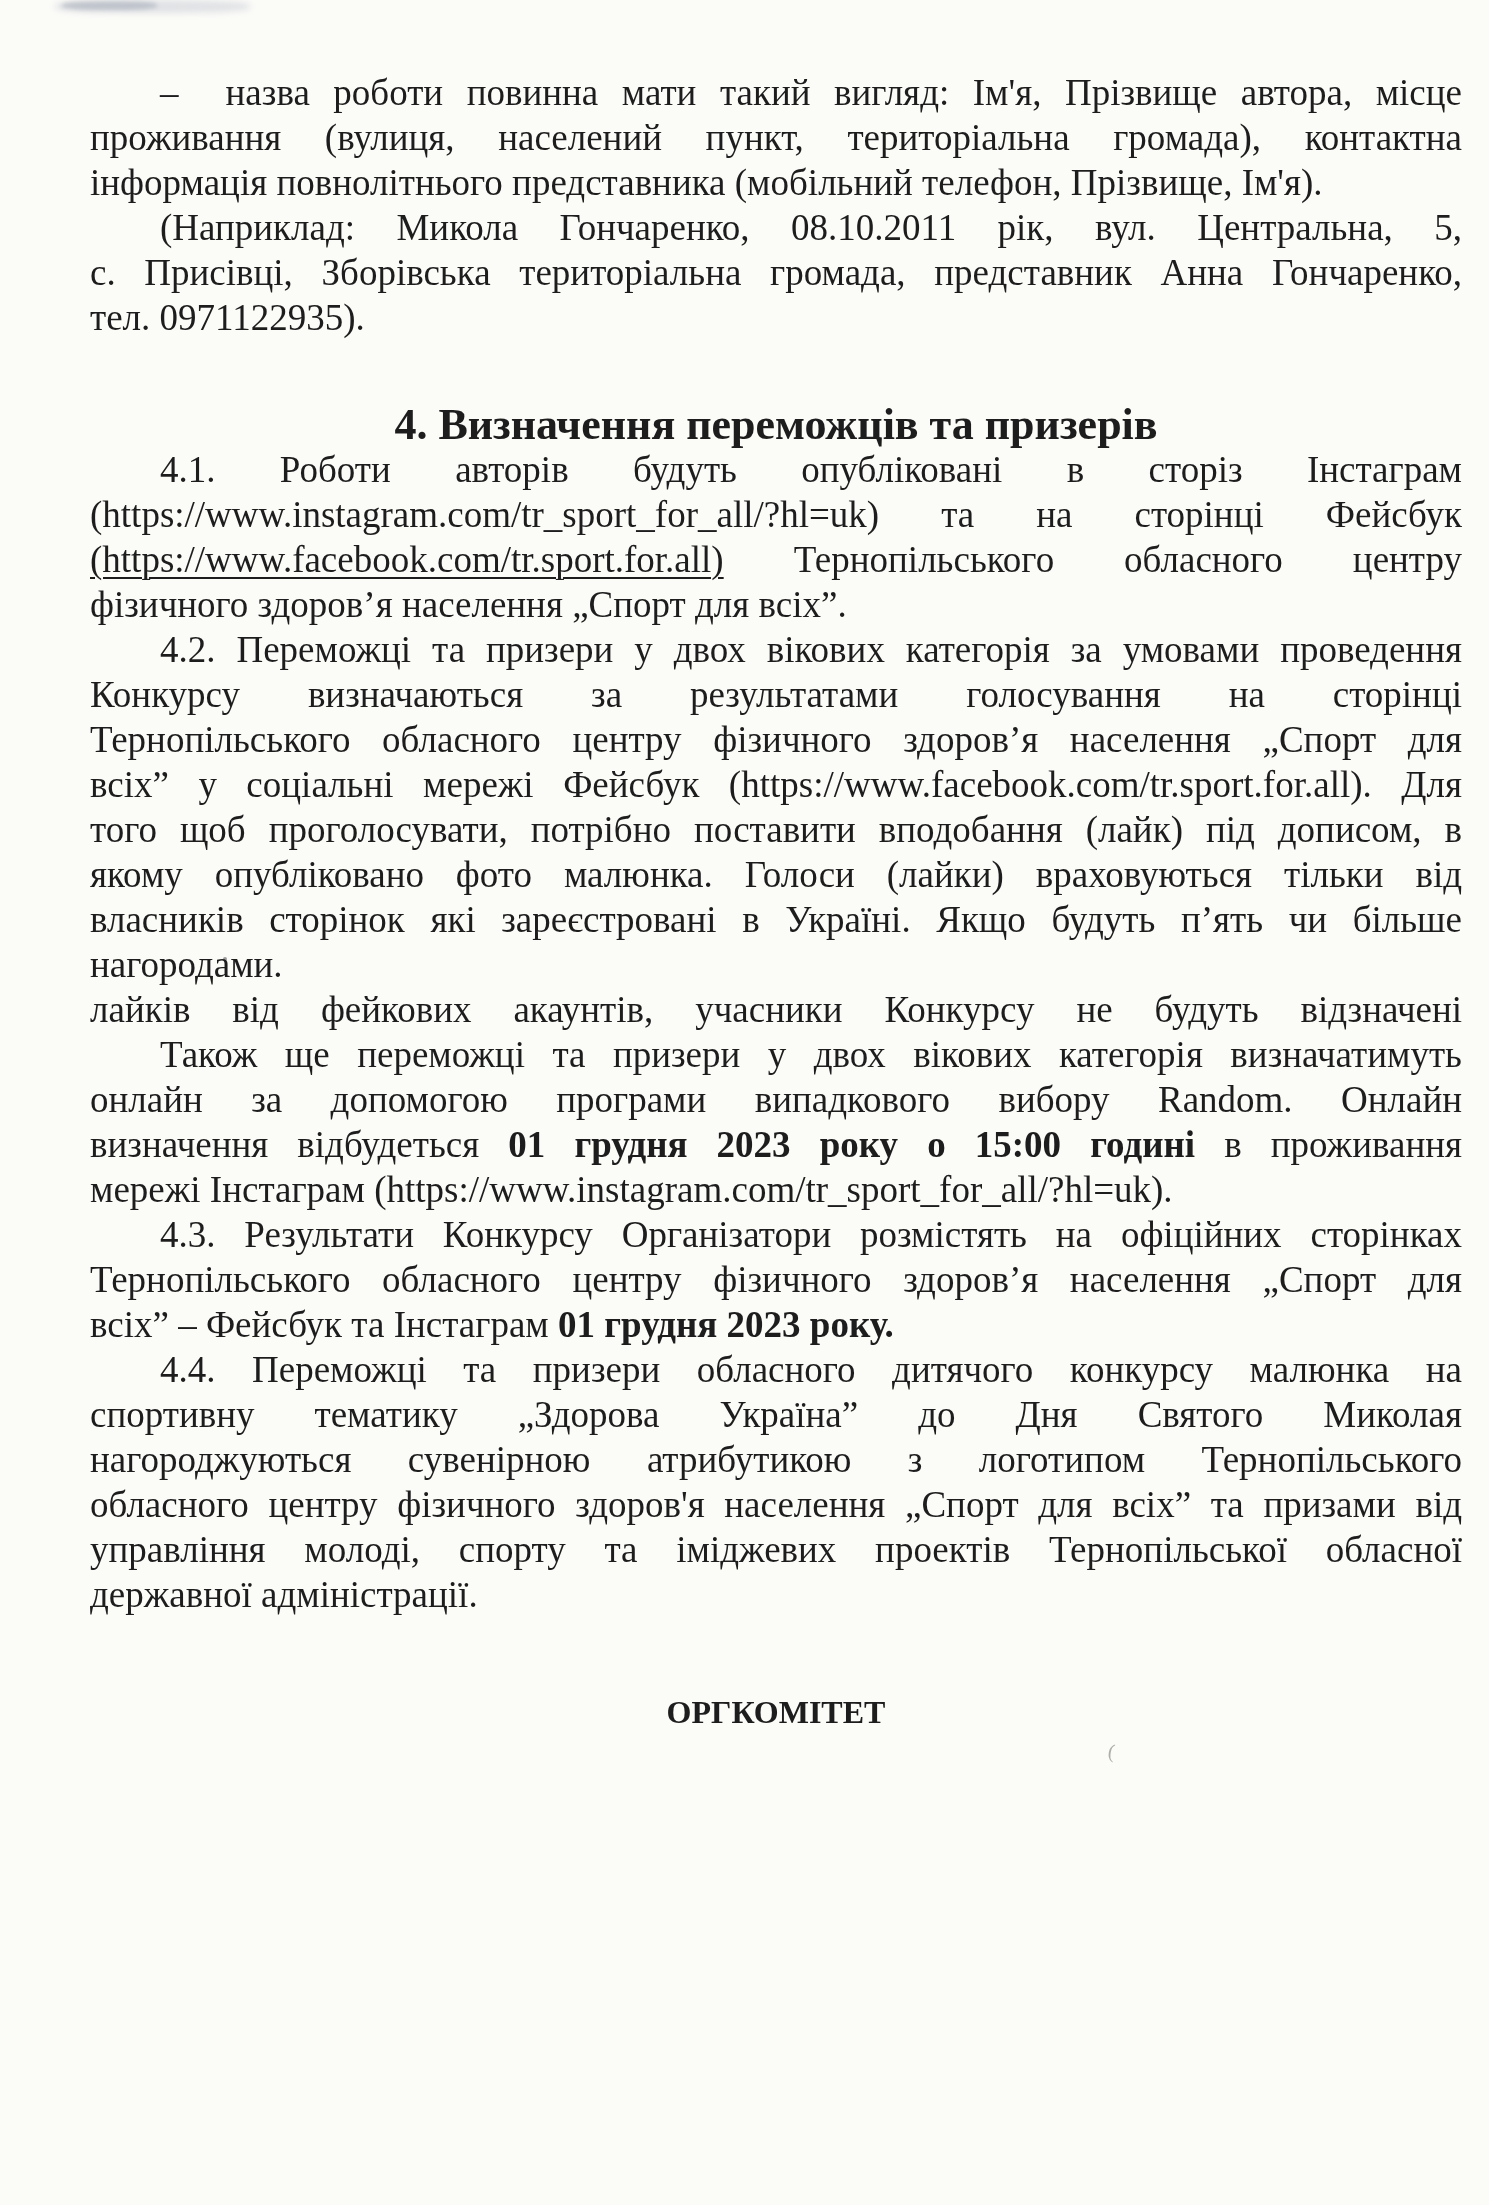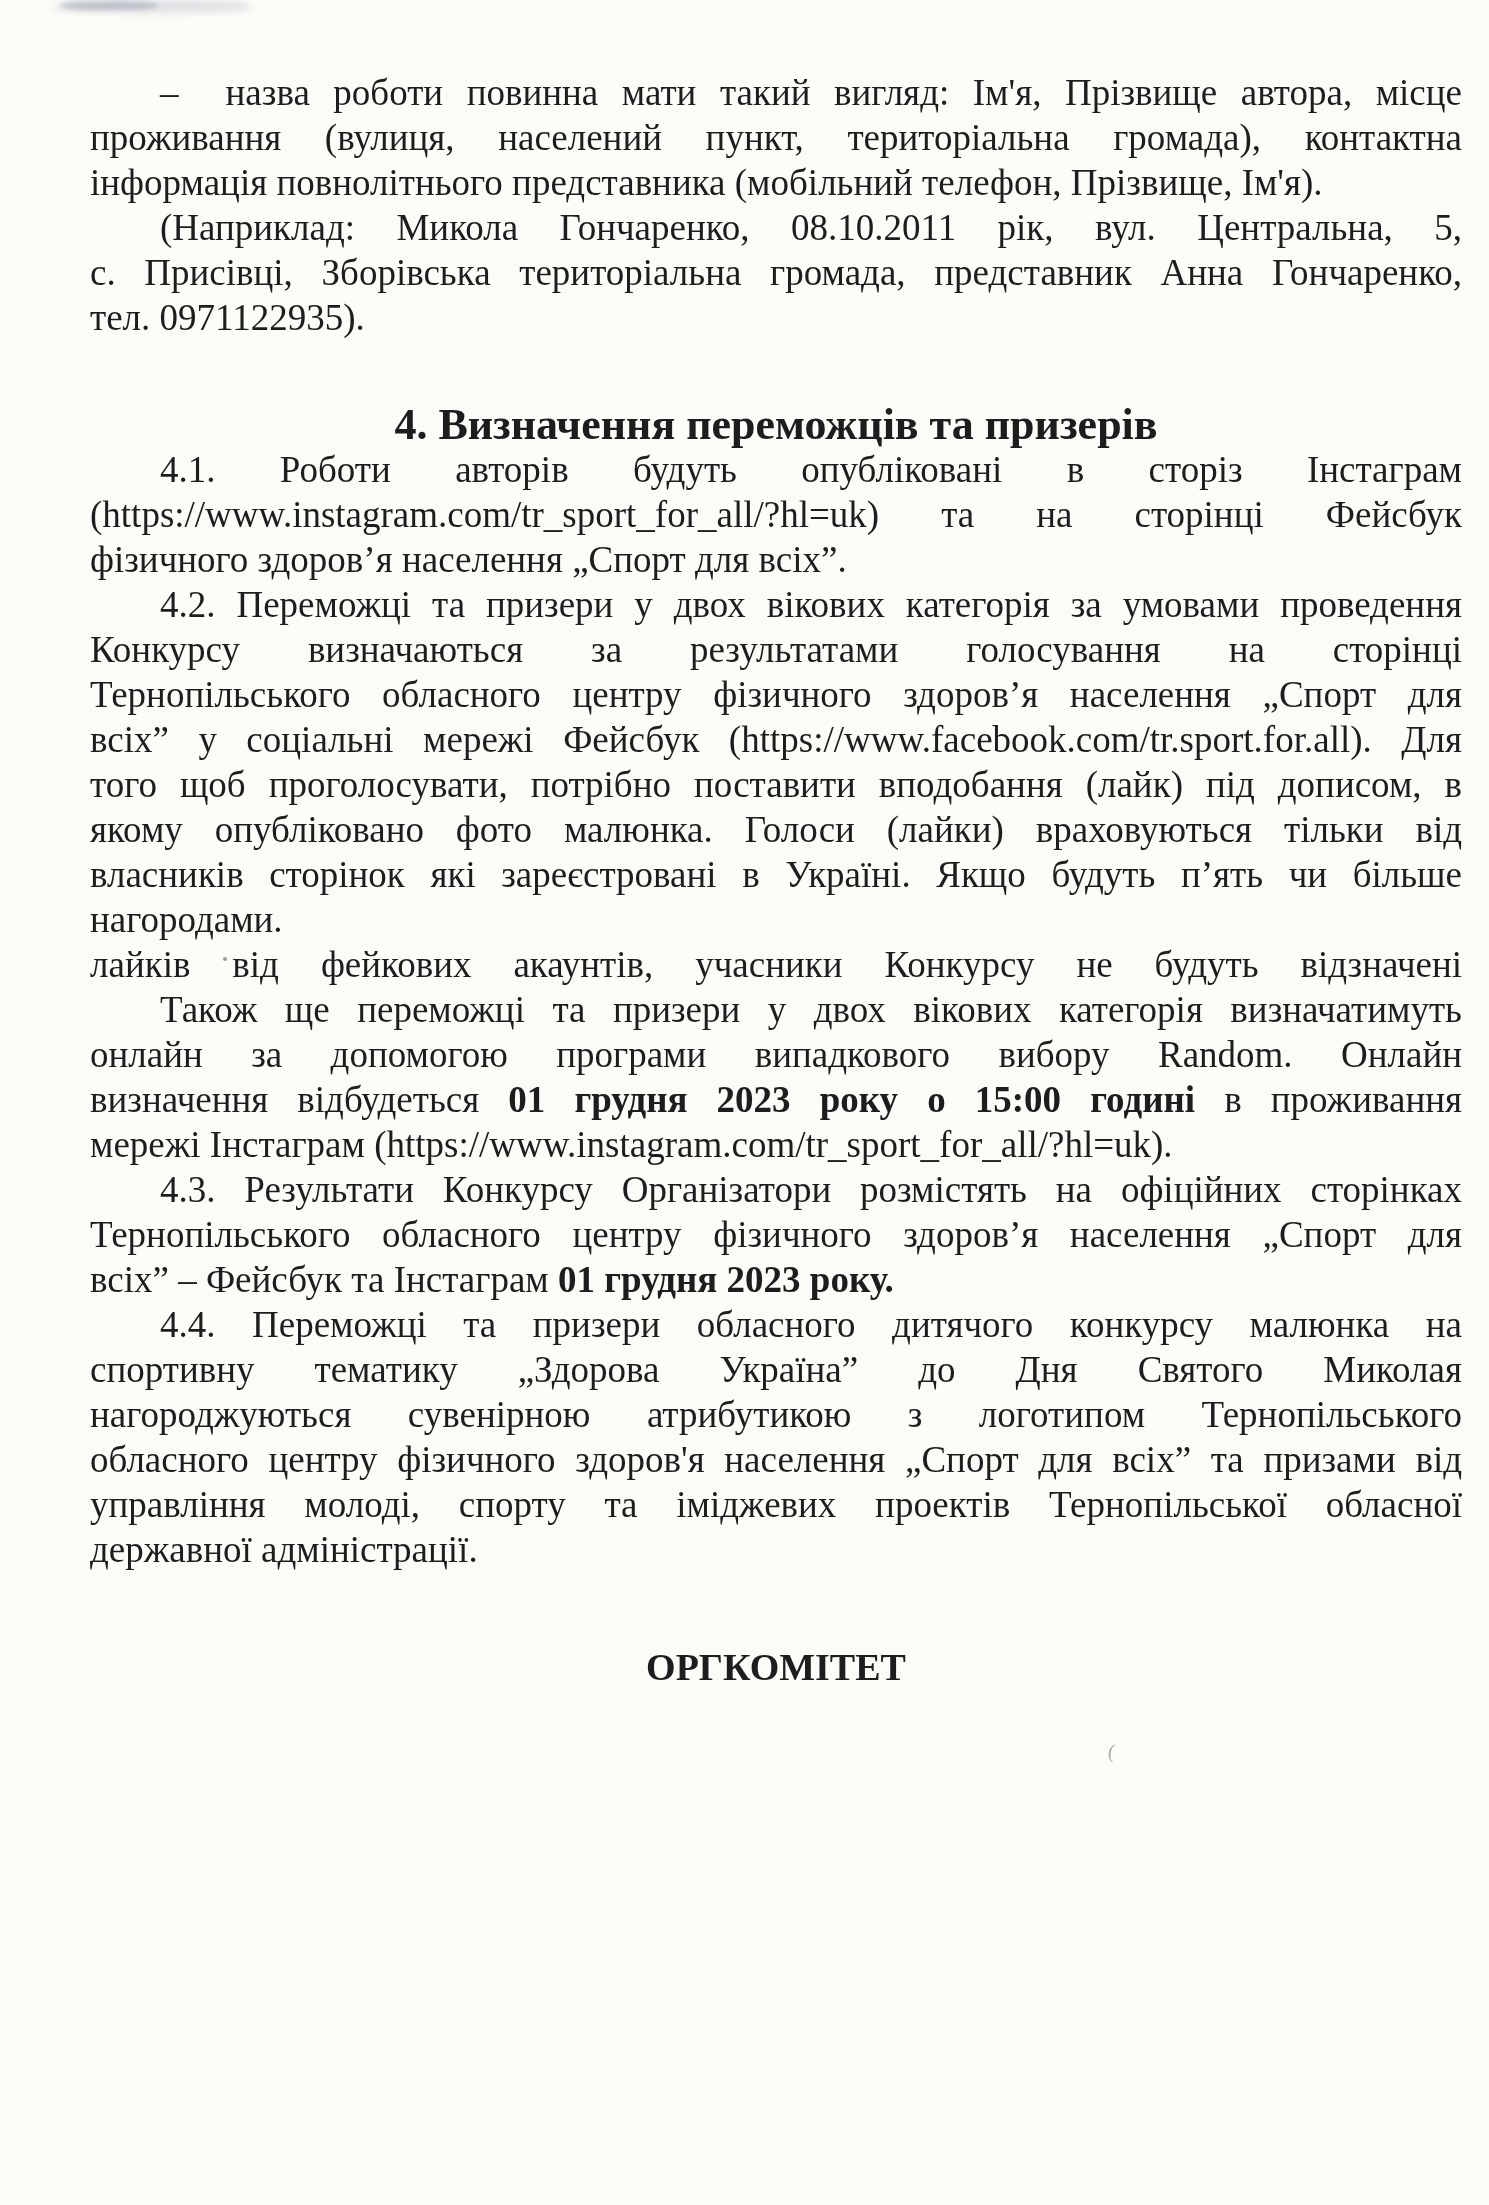--- a/index.html
+++ b/index.html
@@ -79,21 +79,21 @@
   .u {
     text-decoration: underline;
     text-decoration-thickness: 2px;
     text-underline-offset: 5px;
   }
   b { font-weight: bold; }
   .orgline {
     margin-top: 73px;
     height: 45px;
     line-height: 45px;
-    font-size: 38px;
+    font-size: 32px;
     font-weight: bold;
     text-align: center;
     text-align-last: center;
     white-space: nowrap;
   }
   .phoneline {
     margin-top: 86px;
     height: 45px;
     line-height: 45px;
     font-size: 36px;
@@ -124,20 +124,21 @@
       <div class="line indent">(Наприклад: Микола Гончаренко, 08.10.2011 рік, вул. Центральна, 5,</div>
       <div class="line">с. Присівці, Зборівська територіальна громада, представник Анна Гончаренко,</div>
       <div class="line last">тел. 0971122935).</div>
     </div>
 
     <div class="heading">4. Визначення переможців та призерів</div>
 
     <div>
       <div class="line indent">4.1. Роботи авторів будуть опубліковані в сторіз Інстаграм</div>
       <div class="line">(https://www.instagram.com/tr_sport_for_all/?hl=uk) та на сторінці Фейсбук</div>
+      <div class="line"><span class="u">(https://www.facebook.com/tr.sport.for.all)</span><span> Тернопільського обласного центру</span></div>
       <div class="line last">фізичного здоров’я населення „Спорт для всіх”.</div>
     </div>
 
     <div>
       <div class="line indent">4.2. Переможці та призери у двох вікових категорія за умовами проведення</div>
       <div class="line">Конкурсу визначаються за результатами голосування на сторінці</div>
       <div class="line">Тернопільського обласного центру фізичного здоров’я населення „Спорт для</div>
       <div class="line">всіх” у соціальні мережі Фейсбук (https://www.facebook.com/tr.sport.for.all). Для</div>
       <div class="line">того щоб проголосувати, потрібно поставити вподобання (лайк) під дописом, в</div>
       <div class="line">якому опубліковано фото малюнка. Голоси (лайки) враховуються тільки від</div>

